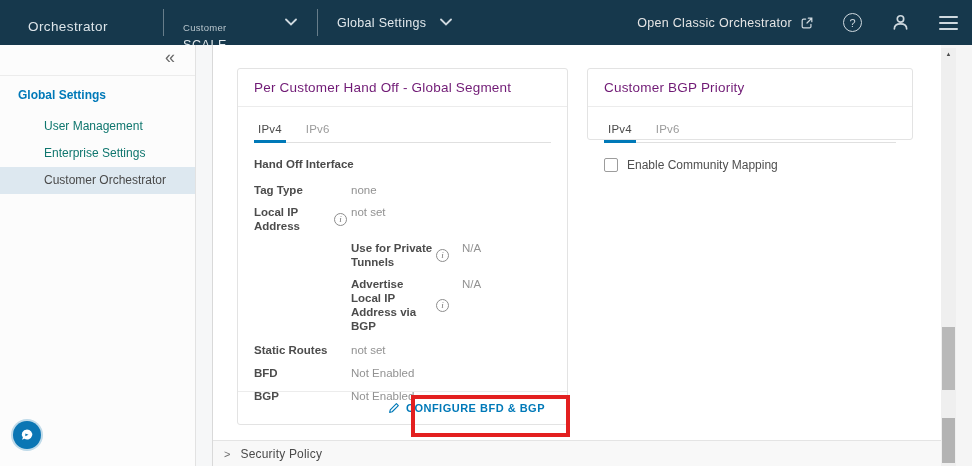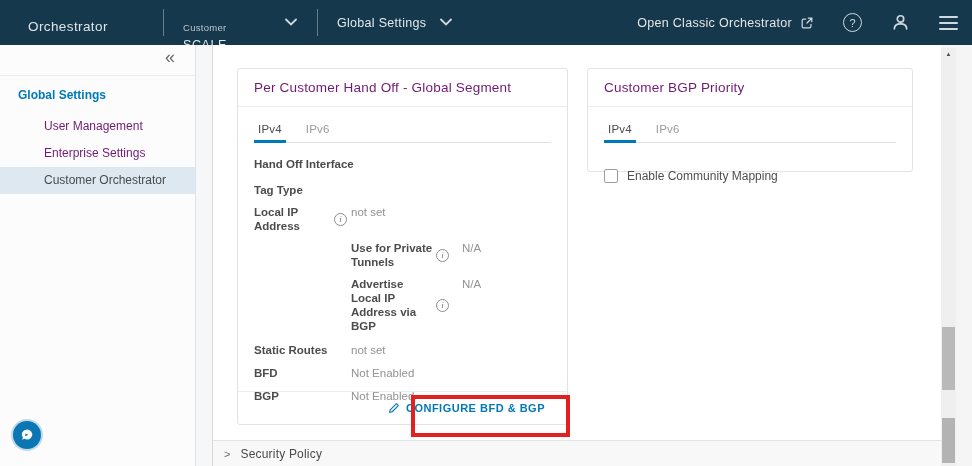--- a/index.html
+++ b/index.html
@@ -45,33 +45,33 @@
   }
   .sb-collapse-bar { height:31px; border-bottom:1px solid #ececec; position:relative; }
   .sb-collapse { position:absolute; right:20px; top:2px; font-size:18px; color:#6a6a6a; cursor:pointer; }
   .sb-section {
     margin-top:10px; padding-left:18px; font-size:12px; font-weight:700;
     color:#0079b8; line-height:18px; cursor:pointer;
   }
   .sb-items { margin-top:9px; }
   .sb-item {
     height:27px; line-height:27px; padding-left:44px; font-size:12px;
-    color:#701a75; cursor:pointer; white-space:nowrap;
+    color:#0f766e; cursor:pointer; white-space:nowrap;
   }
   .sb-item.selected { background:#dde8f0; color:#4a4a4a; }
 
   
   .gutter { position:absolute; left:196px; top:45px; width:17px; height:421px;
     background:#f6f7f8; border-right:1px solid #d9d9d9; }
   .main { position:absolute; left:213px; top:45px; width:728px; height:421px; background:#ffffff; }
 
   
   .card { position:absolute; background:#fff; border:1px solid #e3e3e3; border-radius:3px; }
   .card-handoff { left:237px; top:68px; width:331px; height:357px; }
-  .card-bgp     { left:587px; top:68px; width:326px; height:104px; }
+  .card-bgp     { left:587px; top:68px; width:326px; height:72px; }
   .card-title {
     padding:11px 16px; font-size:13.5px; color:#701a75; border-bottom:1px solid #ececec;
     letter-spacing:.2px; white-space:nowrap;
   }
   .card-body { padding:0 16px; }
 
   .tabs { display:flex; gap:16px; border-bottom:1px solid #e0e0e0; margin-top:12px; }
   .tab { position:relative; font-size:11.5px; padding:4px 4px 7px; color:#9b9b9b; cursor:pointer; letter-spacing:.2px; }
   .tab.active { color:#4a4a4a; }
   .tab.active::after { content:""; position:absolute; left:0; right:0; bottom:-1px; height:3px; background:#0079b8; }
@@ -94,21 +94,21 @@
   .card-footer {
     position:absolute; left:0; right:0; bottom:0; height:33px;
     border-top:1px solid #ececec; display:flex; align-items:center;
     justify-content:flex-end; padding-right:22px;
   }
   .link-action {
     display:flex; align-items:center; gap:6px; color:#0079b8;
     font-size:11px; font-weight:700; letter-spacing:.5px; cursor:pointer;
   }
 
-  .chk-row { display:flex; align-items:center; gap:9px; margin-top:26px; }
+  .chk-row { display:flex; align-items:center; gap:9px; margin-top:15px; }
   .checkbox { width:14px; height:14px; border:1px solid #9c9c9c; border-radius:2px; background:#fff; cursor:pointer; }
   .chk-label { font-size:12px; color:#4f4f4f; }
 
   
   .annotation-box {
     position:absolute; left:411px; top:395px; width:159px; height:42px;
     border:4px solid #e32020; pointer-events:none; z-index:50;
   }
 
   
@@ -201,20 +201,21 @@
     <div class="tabs">
       <div class="tab active">IPv4</div>
       <div class="tab">IPv6</div>
     </div>
 
     <div class="section-heading">Hand Off Interface</div>
 
     <div class="frow mb8">
       <div class="lbl">Tag Type</div>
       <div></div>
+      <div class="val">none</div>
     </div>
 
     <div class="frow mb8">
       <div class="lbl">Local IP Address</div>
       <div class="info-icon">
           <span>i</span>
         </div>
       <div class="val">not set</div>
     </div>
 

